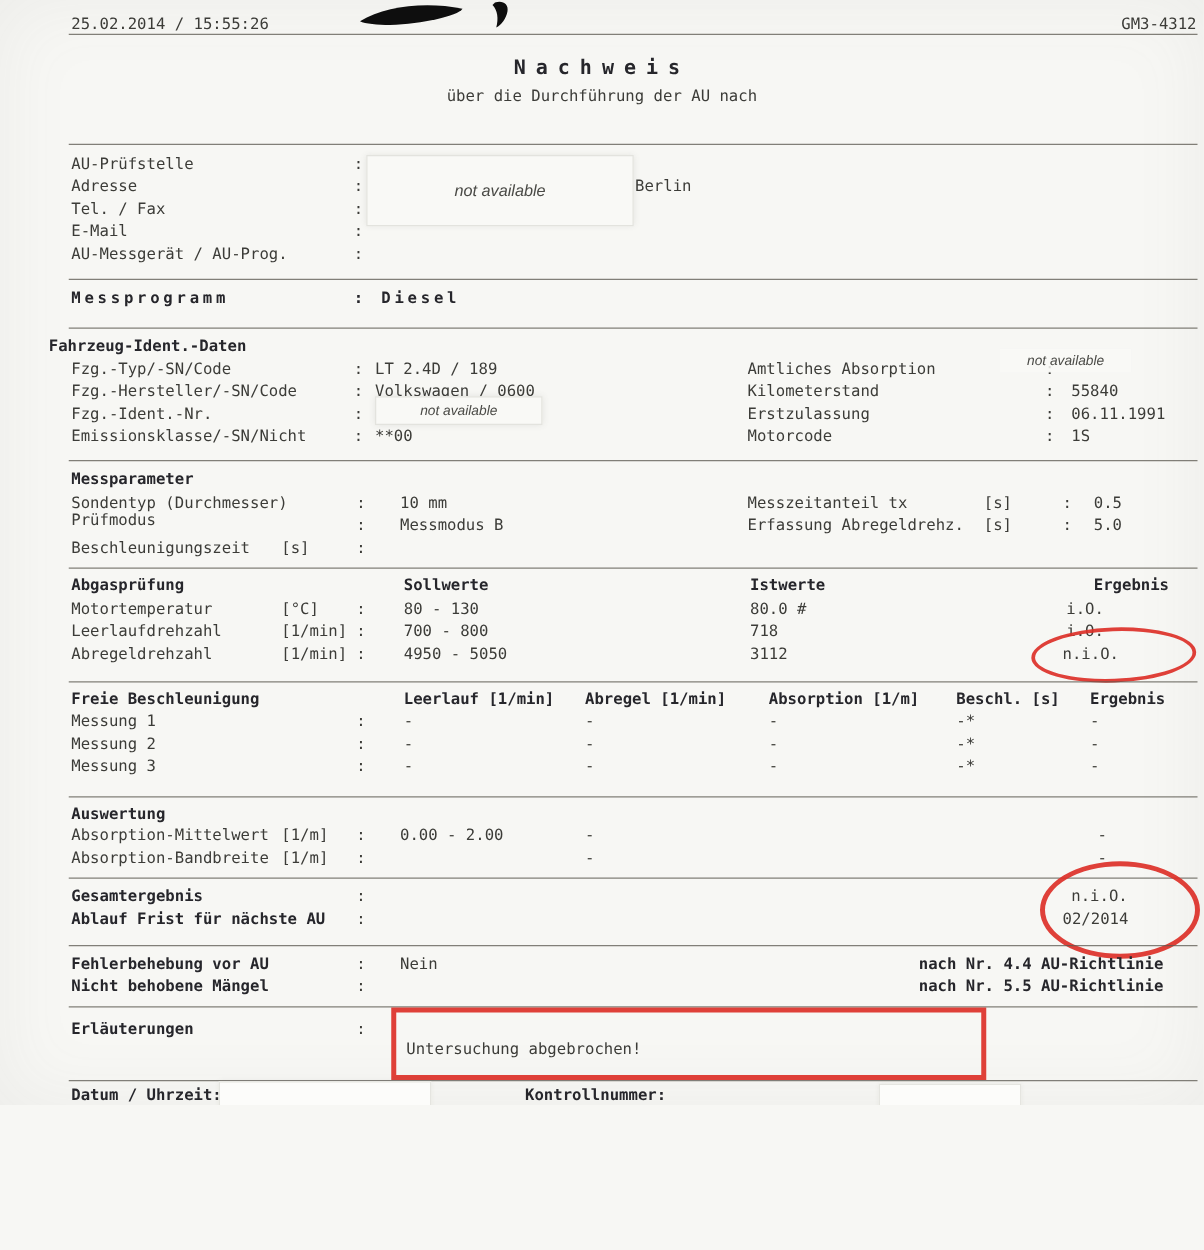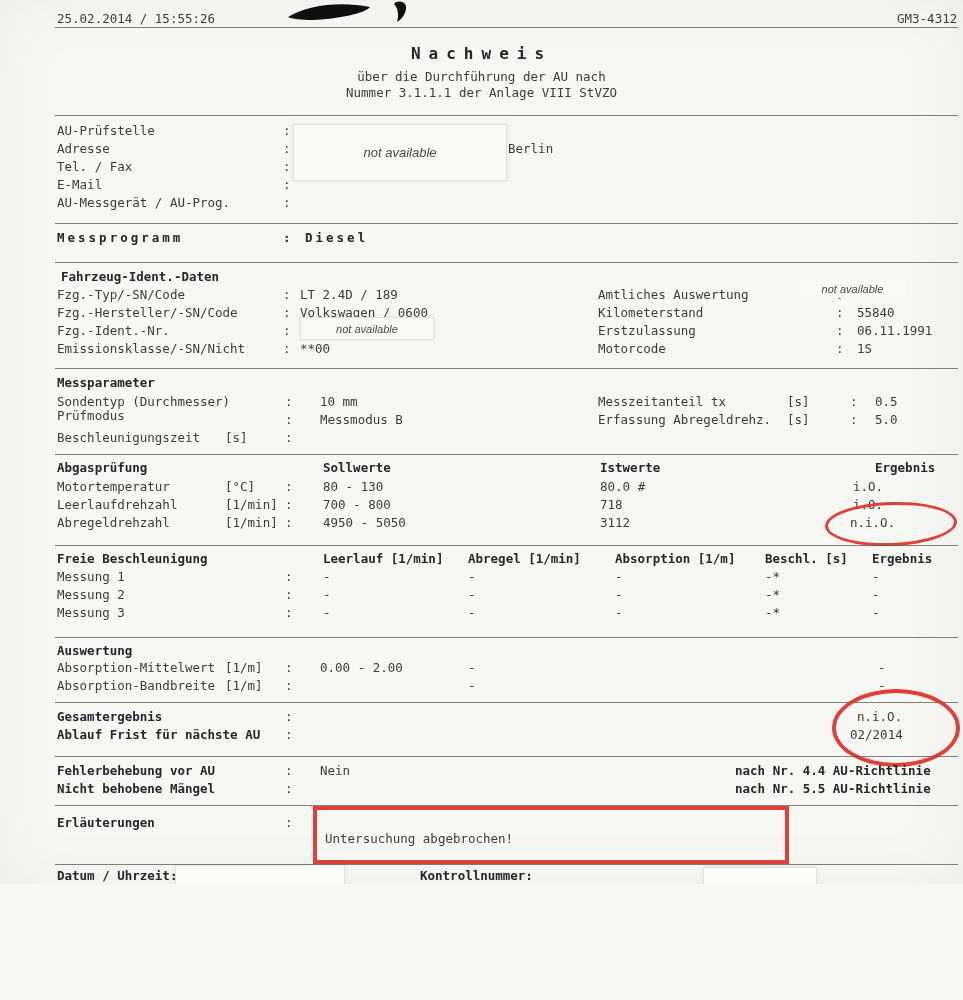--- a/index.html
+++ b/index.html
@@ -31,21 +31,20 @@
     <path d="M10 17 C 30 5, 62 1, 92 7 C 88 13, 60 19, 34 20 C 24 20, 14 19, 10 17 Z" fill="#0e0e0e"></path>
     <path d="M118 2 C 124 0, 129 3, 128 9 C 127 15, 123 20, 119 22 C 121 15, 120 8, 116 4 Z" fill="#0e0e0e"></path>
   </svg>
 
   <span class="t" style="left:57px;top:11px">25.02.2014 / 15:55:26</span>
   <span class="t" style="left:897px;top:11px">GM3-4312</span>
   <div class="hr" style="top:27px"></div>
 
   <div class="t ctr sp-title b" style="top:46px">Nachweis</div>
   <div class="t ctr" style="top:69px">über die Durchführung der AU nach</div>
-  <div class="t ctr" style="top:85px">Nummer 3.1.1.1 der Anlage VIII StVZO</div>
   <div class="hr" style="top:115px"></div>
 
   <span class="t" style="left:57px;top:123px">AU-Prüfstelle</span>
   <span class="t" style="left:283px;top:123px">:</span>
   <span class="t" style="left:57px;top:141px">Adresse</span>
   <span class="t" style="left:283px;top:141px">:</span>
   <span class="t" style="left:508px;top:141px">Berlin</span>
   <span class="t" style="left:57px;top:159px">Tel. / Fax</span>
   <span class="t" style="left:283px;top:159px">:</span>
   <span class="t" style="left:57px;top:177px">E-Mail</span>
@@ -56,35 +55,35 @@
     <span>not available</span>
   </div>
 
   <div class="hr" style="top:223px"></div>
 
   <span class="t b spx" style="left:57px;top:230px">Messprogramm</span>
   <span class="t b" style="left:283px;top:230px">:</span>
   <span class="t b spx" style="left:305px;top:230px">Diesel</span>
   <div class="hr" style="top:262px"></div>
 
-  <span class="t b" style="left:61px;top:269px">Fahrzeug-Ident.-Daten</span>
+  <span class="t b" style="left:39px;top:269px">Fahrzeug-Ident.-Daten</span>
 
   <span class="t" style="left:57px;top:287px">Fzg.-Typ/-SN/Code</span>
   <span class="t" style="left:283px;top:287px">:</span>
   <span class="t" style="left:300px;top:287px">LT 2.4D / 189</span>
   <span class="t" style="left:57px;top:305px">Fzg.-Hersteller/-SN/Code</span>
   <span class="t" style="left:283px;top:305px">:</span>
   <span class="t" style="left:300px;top:305px">Volkswagen / 0600</span>
   <span class="t" style="left:57px;top:323px">Fzg.-Ident.-Nr.</span>
   <span class="t" style="left:283px;top:323px">:</span>
   <span class="t" style="left:57px;top:341px">Emissionsklasse/-SN/Nicht</span>
   <span class="t" style="left:283px;top:341px">:</span>
   <span class="t" style="left:300px;top:341px">**00</span>
 
-  <span class="t" style="left:598px;top:287px">Amtliches Auswertung</span>
+  <span class="t" style="left:598px;top:287px">Amtliches Absorption</span>
   <span class="t" style="left:836px;top:287px">:</span>
   <span class="t" style="left:598px;top:305px">Kilometerstand</span>
   <span class="t" style="left:836px;top:305px">:</span>
   <span class="t" style="left:857px;top:305px">55840</span>
   <span class="t" style="left:598px;top:323px">Erstzulassung</span>
   <span class="t" style="left:836px;top:323px">:</span>
   <span class="t" style="left:857px;top:323px">06.11.1991</span>
   <span class="t" style="left:598px;top:341px">Motorcode</span>
   <span class="t" style="left:836px;top:341px">:</span>
   <span class="t" style="left:857px;top:341px">1S</span>

